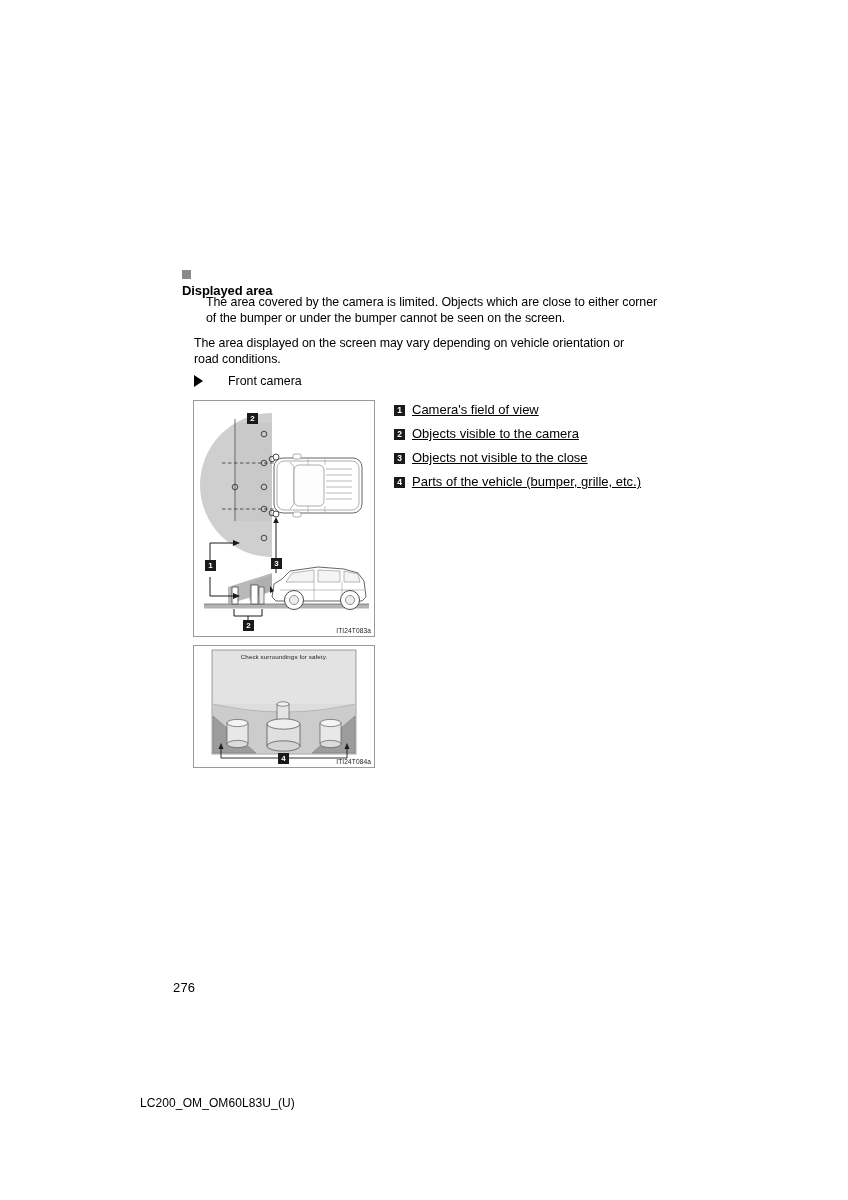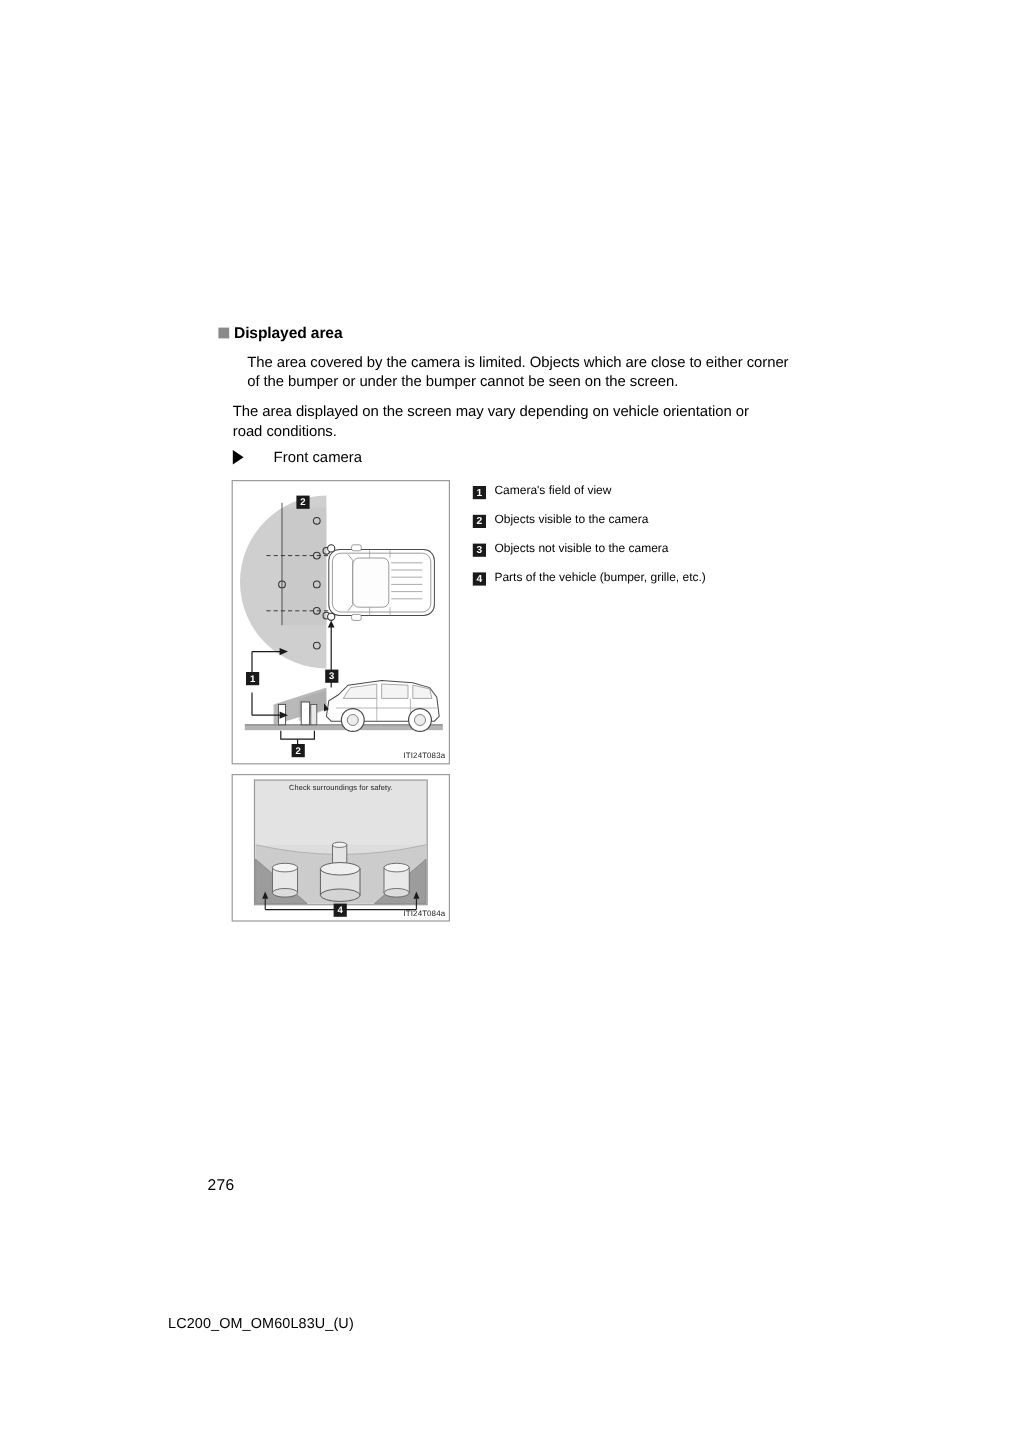--- a/index.html
+++ b/index.html
@@ -42,22 +42,23 @@
     top: 0;
     width: 848px;
     height: 1200px;
   }
 
   .section-heading {
     position: absolute;
     left: 182px;
     top: 270px;
     display: flex;
-    align-items: center;
+    align-items: flex-start;
     gap: 4px;
+    flex-direction: column;
   }
   .sq-bullet {
     width: 9px;
     height: 9px;
     background: #8a8a8a;
     display: inline-block;
   }
   .section-heading .heading-text {
     font-size: 13px;
     font-weight: bold;
@@ -113,22 +114,23 @@
     width: 11px;
     height: 11px;
     line-height: 11px;
     text-align: center;
     flex: 0 0 auto;
     margin-top: 3px;
     margin-right: 7px;
     font-family: "Liberation Sans", sans-serif;
   }
   .legend-text {
-    font-size: 10px;
+    font-size: 13px;
     line-height: 16.5px;
+    text-decoration: underline;
   }
   .legend-text.justify {
     text-align: justify;
     text-align-last: left;
     width: 246px;
   }
 
   
   .figure {
     position: absolute;
@@ -212,21 +214,21 @@
     <div class="legend-item">
       <span class="num-badge">1</span>
       <span class="legend-text">Camera's field of view</span>
     </div>
     <div class="legend-item">
       <span class="num-badge">2</span>
       <span class="legend-text">Objects visible to the camera</span>
     </div>
     <div class="legend-item">
       <span class="num-badge">3</span>
-      <span class="legend-text">Objects not visible to the camera</span>
+      <span class="legend-text">Objects not visible to the close</span>
     </div>
     <div class="legend-item">
       <span class="num-badge">4</span>
       <span class="legend-text justify">Parts of the vehicle (bumper, grille, etc.)</span>
     </div>
   </div>
 
   <div class="figure fig-top">
     <svg width="180" height="235" viewBox="0 0 180 235">
 

